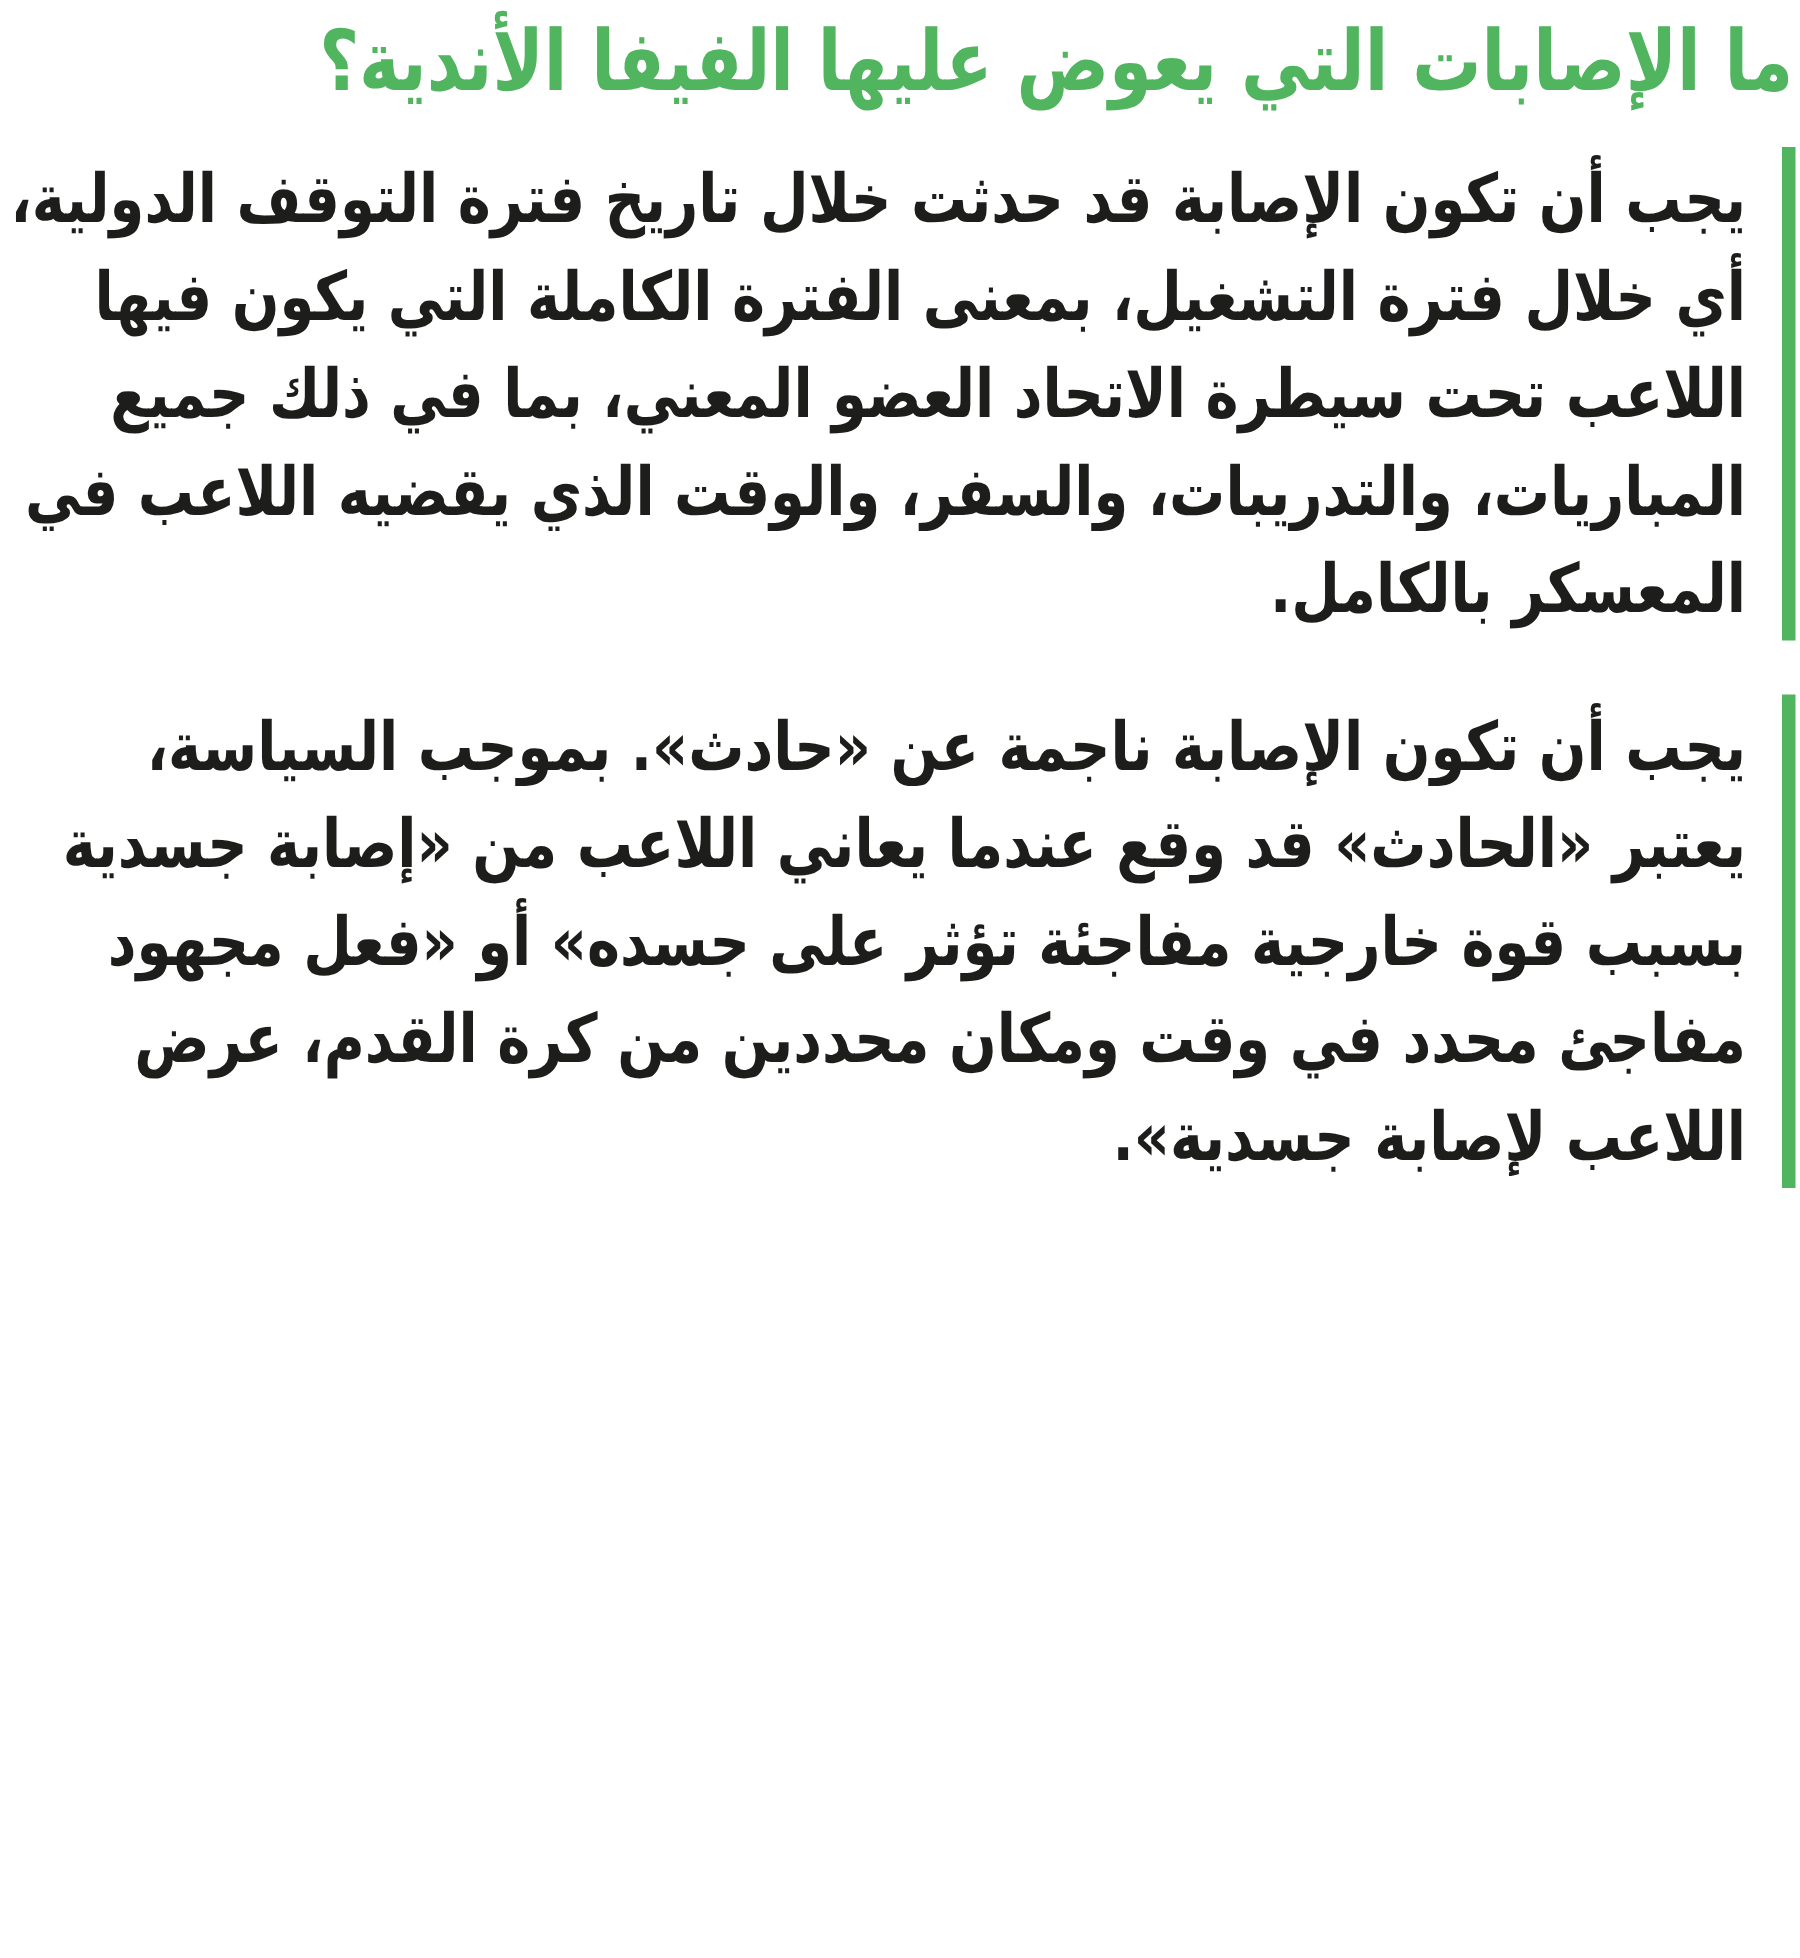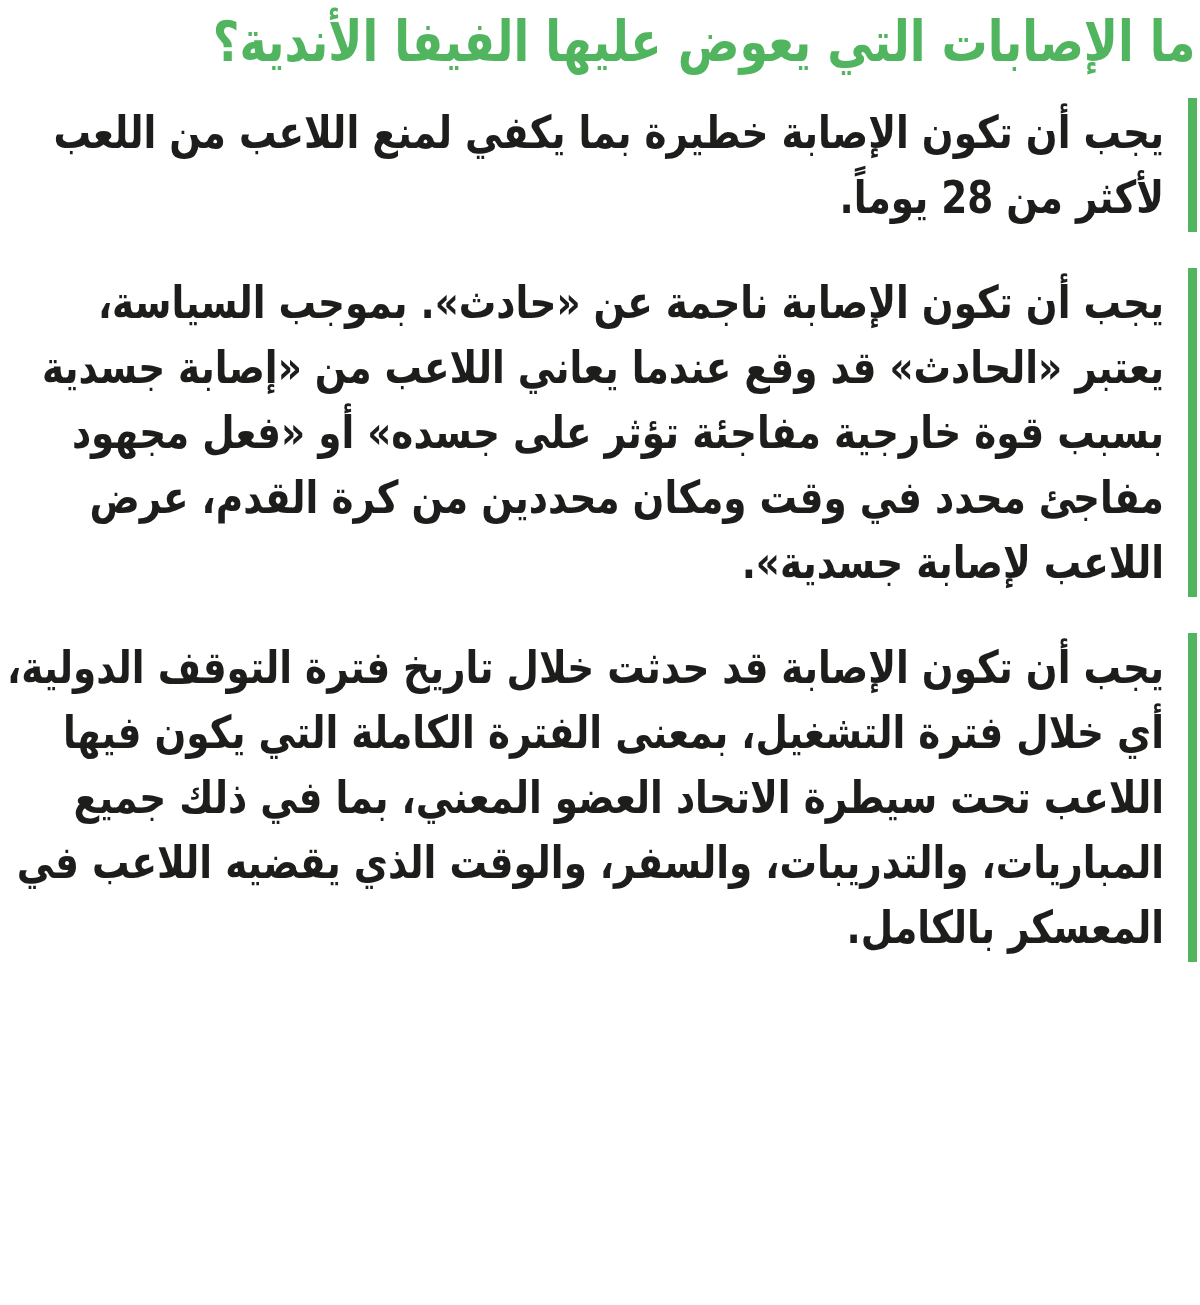--- a/index.html
+++ b/index.html
@@ -58,31 +58,27 @@
     color: var(--text);
   }
 </style>
 </head>
 <body>
 
 <div class="page">
   <h1 class="title">ما الإصابات التي يعوض عليها الفيفا الأندية؟</h1>
   <div class="paragraphs" id="paragraphs">
       <div class="para">
-        <div class="line">يجب أن تكون الإصابة خطيرة بما يكفي لمنع اللاعب من اللعب</div>
-        <div class="line">لأكثر من 28 يوماً.</div>
+        <div class="line">يجب أن تكون الإصابة قد حدثت خلال تاريخ فترة التوقف الدولية،</div>
+        <div class="line">أي خلال فترة التشغيل، بمعنى الفترة الكاملة التي يكون فيها</div>
+        <div class="line">اللاعب تحت سيطرة الاتحاد العضو المعني، بما في ذلك جميع</div>
+        <div class="line">المباريات، والتدريبات، والسفر، والوقت الذي يقضيه اللاعب في</div>
+        <div class="line">المعسكر بالكامل.</div>
       </div>
       <div class="para">
         <div class="line">يجب أن تكون الإصابة ناجمة عن «حادث». بموجب السياسة،</div>
         <div class="line">يعتبر «الحادث» قد وقع عندما يعاني اللاعب من «إصابة جسدية</div>
         <div class="line">بسبب قوة خارجية مفاجئة تؤثر على جسده» أو «فعل مجهود</div>
         <div class="line">مفاجئ محدد في وقت ومكان محددين من كرة القدم، عرض</div>
         <div class="line">اللاعب لإصابة جسدية».</div>
       </div>
-      <div class="para">
-        <div class="line">يجب أن تكون الإصابة قد حدثت خلال تاريخ فترة التوقف الدولية،</div>
-        <div class="line">أي خلال فترة التشغيل، بمعنى الفترة الكاملة التي يكون فيها</div>
-        <div class="line">اللاعب تحت سيطرة الاتحاد العضو المعني، بما في ذلك جميع</div>
-        <div class="line">المباريات، والتدريبات، والسفر، والوقت الذي يقضيه اللاعب في</div>
-        <div class="line">المعسكر بالكامل.</div>
-      </div>
     </div>
 </div>
 
 </body></html>

